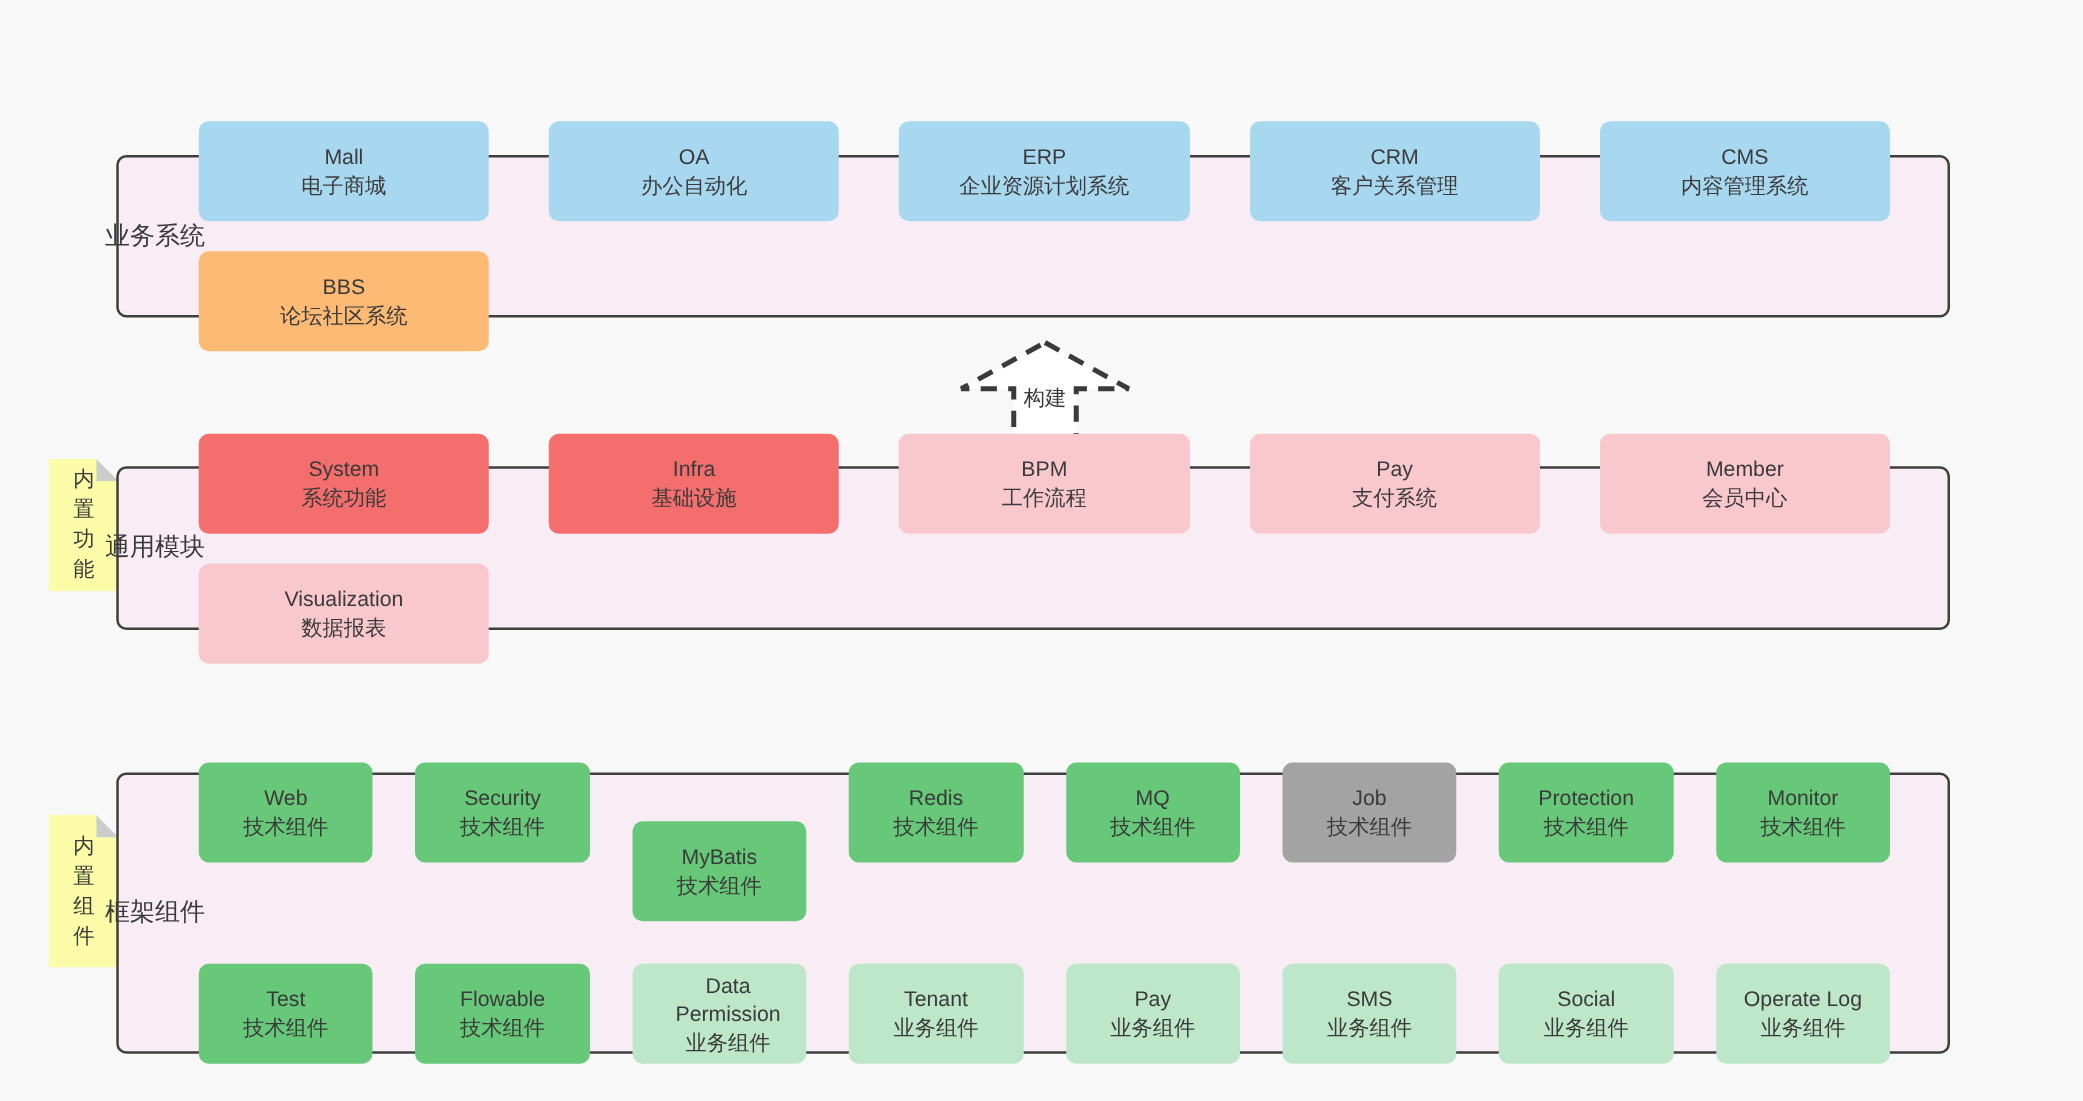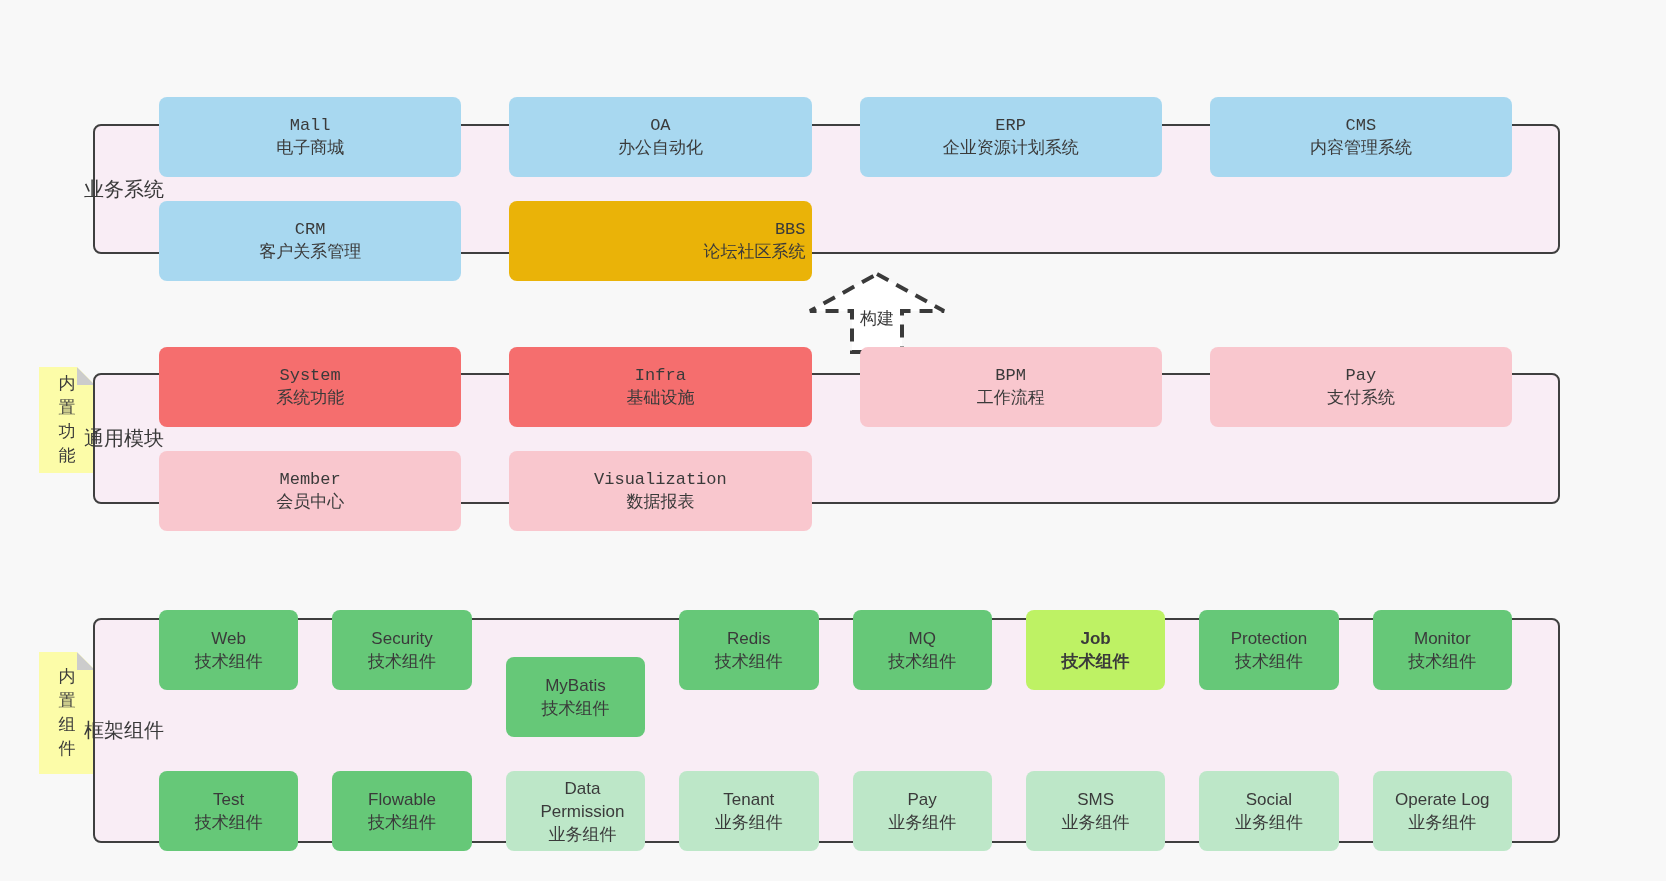--- a/index.html
+++ b/index.html
@@ -23,21 +23,21 @@
     line-height:27px;
     color:#3a3a3a;
   }
   .v-ch{display:block;text-align:center;}
   .band-boxes{
     flex:1;
     display:grid;
     align-content:center;
     padding:0 46px 0 6px;
   }
-  .cols6{grid-template-columns:repeat(4,1fr);gap:24px 48px;font-family:Liberation Mono, monospace;}
+  .cols6{grid-template-columns:repeat(5,1fr);gap:24px 48px;}
   .cols8{grid-template-columns:repeat(8,1fr);gap:34px 34px;}
 
   .box{
     height:80px;
     border-radius:8px;
     display:flex;
     flex-direction:column;
     justify-content:center;
     align-items:center;
     text-align:center;
@@ -127,35 +127,35 @@
         </div>
         <div class="box" style="background: rgb(168, 216, 240);">
           <div>OA</div>
           <div>办公自动化</div>
         </div>
         <div class="box" style="background: rgb(168, 216, 240);">
           <div>ERP</div>
           <div>企业资源计划系统</div>
         </div>
         <div class="box" style="background: rgb(168, 216, 240);">
+          <div>CRM</div>
+          <div>客户关系管理</div>
+        </div>
+        <div class="box" style="background: rgb(168, 216, 240);">
           <div>CMS</div>
           <div>内容管理系统</div>
         </div>
-        <div class="box" style="background: rgb(168, 216, 240);">
-          <div>CRM</div>
-          <div>客户关系管理</div>
-        </div>
-        <div class="box" style="background: #eab308; align-items: flex-end;">
+        <div class="box" style="background: #fdba74;">
           <div>BBS</div>
           <div>论坛社区系统</div>
         </div>
       </div>
   </div>
 
-  <div class="up-arrow" style="left:807px;top:271px;">
+  <div class="up-arrow" style="left:766px;top:271px;">
     <svg width="140" height="85" viewBox="0 0 140 85">
       <polygon points="70,3 137,40 95,40 95,81 45,81 45,40 3,40" fill="#ffffff" stroke="#3a3a3a" stroke-width="4" stroke-dasharray="13 9"></polygon>
     </svg>
     <span class="arrow-label">构建</span>
   </div>
 
   <div class="band" style="left:93px;top:373px;width:1467px;height:131px;">
     <div class="band-label v-label">
         <span class="v-ch">通</span>
         <span class="v-ch">用</span>
@@ -212,21 +212,21 @@
           <div>技术组件</div>
         </div>
         <div class="box" style="background: rgb(102, 200, 120);">
           <div>Redis</div>
           <div>技术组件</div>
         </div>
         <div class="box" style="background: rgb(102, 200, 120);">
           <div>MQ</div>
           <div>技术组件</div>
         </div>
-        <div class="box" style="background: #bef264; font-weight: bold;">
+        <div class="box" style="background: #a3a3a3;">
           <div>Job</div>
           <div>技术组件</div>
         </div>
         <div class="box" style="background: rgb(102, 200, 120);">
           <div>Protection</div>
           <div>技术组件</div>
         </div>
         <div class="box" style="background: rgb(102, 200, 120);">
           <div>Monitor</div>
           <div>技术组件</div>

